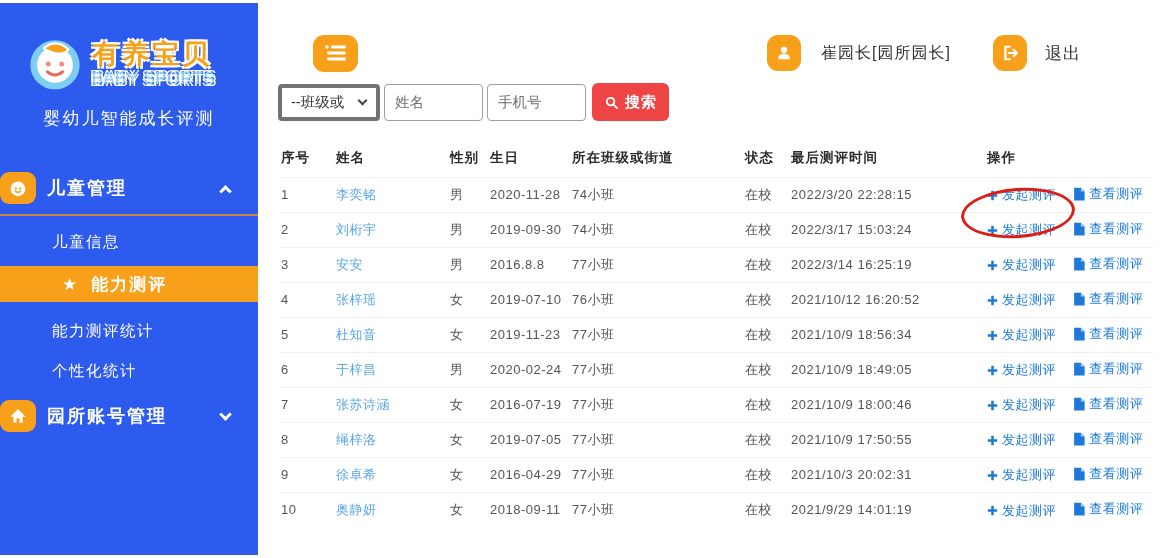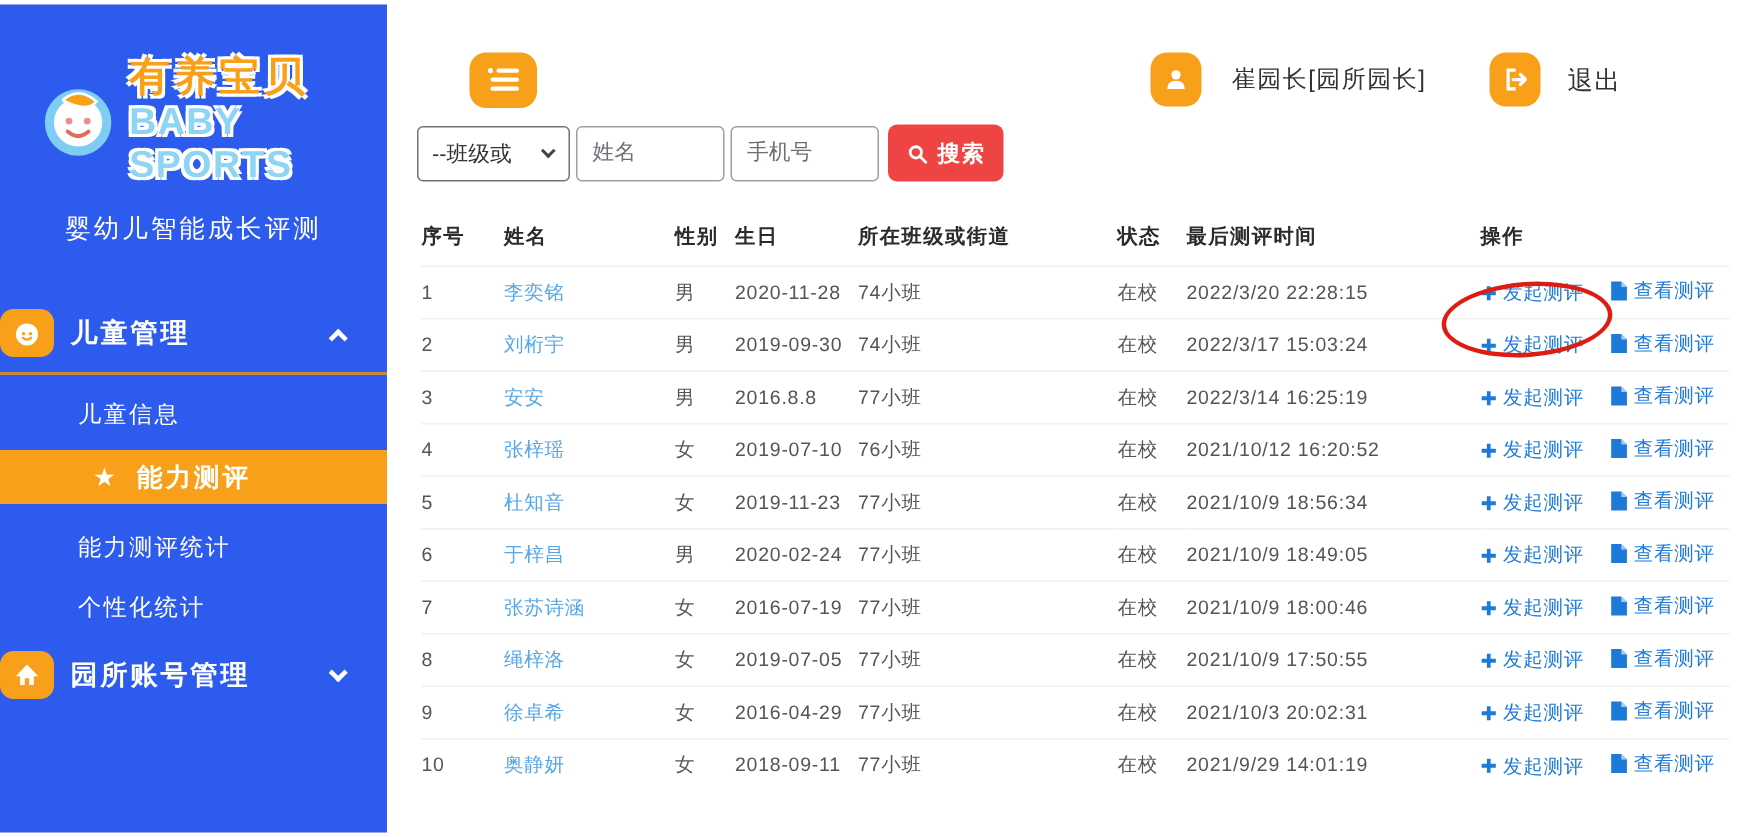--- a/index.html
+++ b/index.html
@@ -6,21 +6,21 @@
   html,body { width:1174px; height:558px; background:#fff; font-family:"Liberation Sans", sans-serif; overflow:hidden; }
   .app { display:flex; width:1058px; height:552px; margin-top:3px; }
 
   
   .sidebar { width:258px; min-width:258px; background:#2d5bee; height:100%; display:flex; flex-direction:column; }
   .logo-row { display:flex; align-items:center; margin:30px 0 0 26px; }
   .logo-badge { width:58px; height:58px; }
   .logo-text { margin-left:8px; display:flex; flex-direction:column; }
   .logo-cn { font-size:27px; font-weight:800; letter-spacing:3px; color:#f9a01a;
     text-shadow:-2px -2px 0 #fff, 2px -2px 0 #fff, -2px 2px 0 #fff, 2px 2px 0 #fff; }
-  .logo-en { font-size:25px; font-weight:700; letter-spacing:1px; color:#8ed4f4; margin-top:-2px;
+  .logo-en { font-size:16px; font-weight:400; letter-spacing:1px; color:#8ed4f4; margin-top:-2px;
     text-shadow:-2px -2px 0 #fff, 2px -2px 0 #fff, -2px 2px 0 #fff, 2px 2px 0 #fff; }
   .tagline { color:#fff; font-size:17px; letter-spacing:2px; text-align:center; margin-top:16px; }
 
   .menu { margin-top:40px; display:flex; flex-direction:column; }
   .menu-group { display:flex; align-items:center; height:36px; cursor:pointer; }
   .group-icon { width:36px; height:32px; background:#f9a01a; border-radius:9px; display:flex; align-items:center; justify-content:center; }
   .group-label { color:#fff; font-size:18px; font-weight:700; letter-spacing:2px; margin-left:11px; }
   .chev { display:inline-block; width:9px; height:9px; border-left:3px solid #fff; border-bottom:3px solid #fff; margin-left:auto; margin-right:28px; }
   .chev.up { transform:rotate(135deg); margin-top:6px; }
   .chev.down { transform:rotate(-45deg); margin-top:-4px; }
@@ -36,21 +36,21 @@
   .main { flex:1; position:relative; background:#fff; }
   .topbar { display:flex; align-items:center; padding:30px 0 0 55px; height:70px; }
   .sq-btn { width:45px; height:37px; background:#f9a01a; border-radius:11px; border:none; display:flex; align-items:center; justify-content:center; cursor:pointer; }
   .sq-btn.small { width:34px; height:36px; }
   .top-right { margin-left:auto; display:flex; align-items:center; padding-right:72px; }
   .user-name { font-size:16px; color:#333; letter-spacing:1px; margin-left:20px; }
   .logout-btn { margin-left:42px; }
   .logout-label { font-size:17px; color:#333; letter-spacing:1px; margin-left:18px; }
 
   .filters { display:flex; align-items:center; margin:10px 0 0 20px; }
-  .f-select { width:102px; height:37px; border:1px solid #737373; border-radius:4px; background:#fff; margin-right:4px;
+  .f-select { width:102px; height:37px; border:4px solid #737373; border-radius:4px; background:#fff; margin-right:4px;
     display:flex; align-items:center; justify-content:space-between; padding:0 10px 0 9px; cursor:pointer; }
   .f-select span { font-size:14.5px; color:#333; white-space:nowrap; overflow:hidden; }
   .dchev { width:7px; height:7px; border-left:2px solid #444; border-bottom:2px solid #444; transform:rotate(-45deg); margin-top:-3px; flex:none; margin-left:4px; }
   .f-input { width:99px; height:37px; border:1px solid #9aa0a6; border-radius:4px; margin-right:4px; padding:0 10px; font-size:14.5px; color:#333; font-family:"Liberation Sans", sans-serif; }
   .f-input::placeholder { color:#6b7075; }
   .search-btn { width:77px; height:38px; background:#ef4444; border:none; border-radius:6px; color:#fff; font-size:15px; font-weight:700;
     display:flex; align-items:center; justify-content:center; gap:6px; margin-left:2px; cursor:pointer; letter-spacing:1px; }
 
   table { border-collapse:collapse; table-layout:fixed; width:872px; margin:18px 0 0 23px; }
   col.c-no{width:55px} col.c-name{width:114px} col.c-gender{width:40px} col.c-bday{width:82px}

